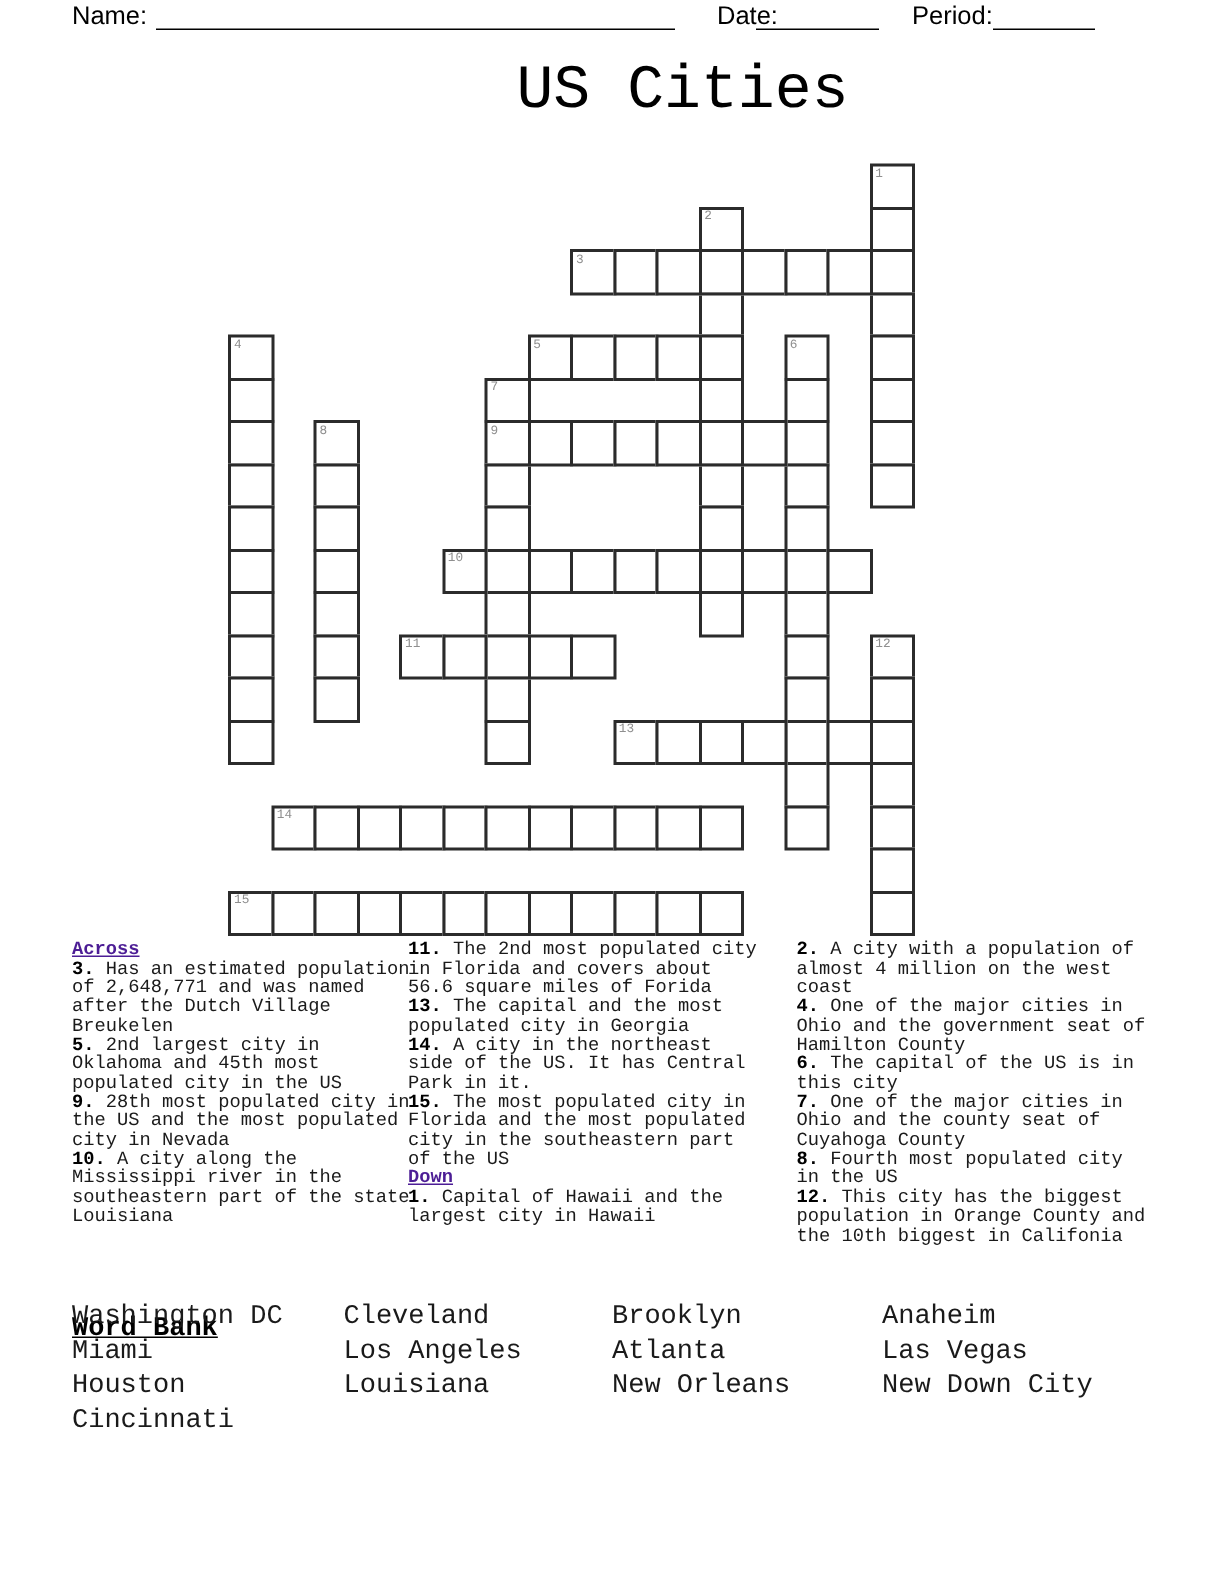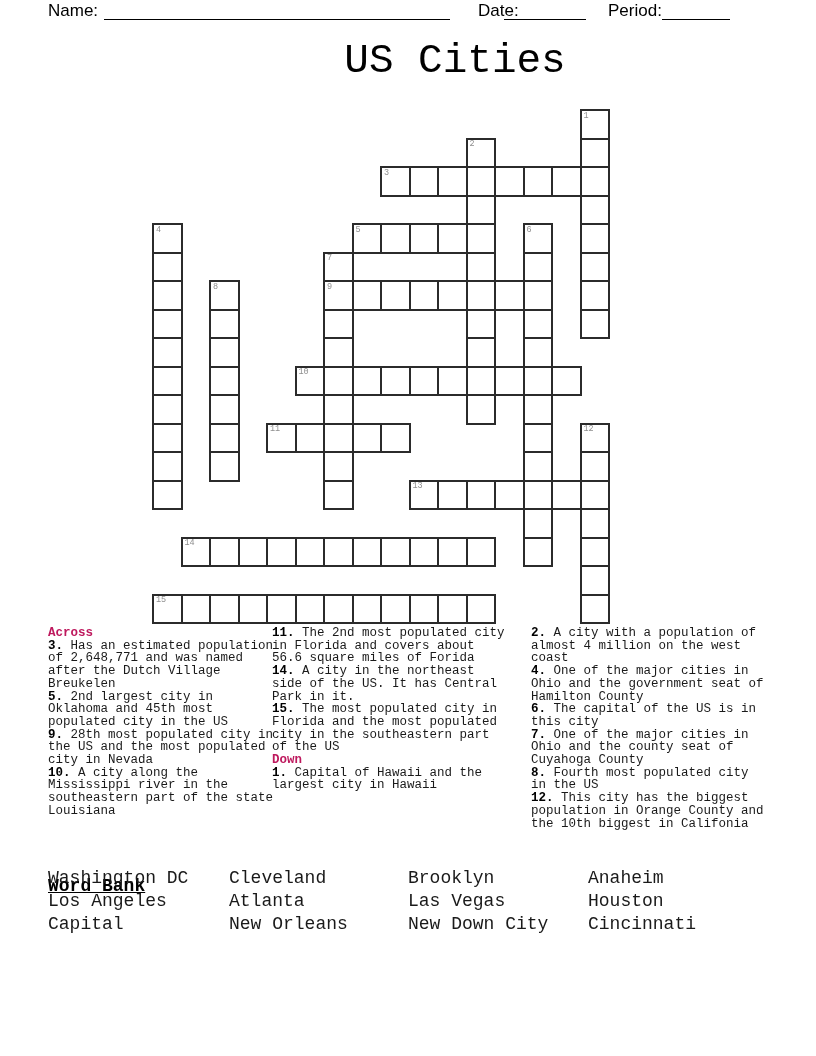--- a/index.html
+++ b/index.html
@@ -19,21 +19,21 @@
   .cell{position:absolute;box-sizing:border-box;width:30.5px;height:30.5px;
         border:2px solid #2b2b2b;background:#fff;}
   .cell .num{position:absolute;top:0.5px;left:2px;font-size:8.5px;line-height:9px;color:#8f8f8f;}
   .bbox{position:absolute;box-sizing:border-box;border:2px solid #2b2b2b;background:#fff;}
 
   
   .clues-col{position:absolute;top:627px;font-size:12.5px;line-height:12.7px;color:#1a1a1a;}
   #ccol1{left:48px;width:228px;}
   #ccol2{left:272px;width:237px;}
   #ccol3{left:531px;width:237px;}
-  .clue-heading{font-weight:bold;color:#be185d;}
+  .clue-heading{font-weight:bold;text-decoration:underline;color:#4c1d95;}
   .cnum{font-weight:bold;color:#000;}
 
   
   #wb-heading{position:absolute;left:48px;top:844px;font-size:18px;font-weight:bold;
               text-decoration:underline;color:#000;margin-top:32px;}
   #wordbank{position:absolute;left:48px;top:867px;width:740px;display:grid;
             grid-template-columns:181px 179px 180px auto;font-size:18px;line-height:23px;color:#1a1a1a;}
   .wb-item{white-space:pre;}
 </style>
 </head>
@@ -220,20 +220,24 @@
       <span>A city along the Mississippi river in the southeastern part of the state Louisiana</span>
     </div>
   </div>
 
   <div class="clues-col" id="ccol2">
     <div class="clue">
       <b class="cnum">11.</b>
       <span>The 2nd most populated city in Florida and covers about 56.6 square miles of Forida</span>
     </div>
     <div class="clue">
+      <b class="cnum">13.</b>
+      <span>The capital and the most populated city in Georgia</span>
+    </div>
+    <div class="clue">
       <b class="cnum">14.</b>
       <span>A city in the northeast side of the US. It has Central Park in it.</span>
     </div>
     <div class="clue">
       <b class="cnum">15.</b>
       <span>The most populated city in Florida and the most populated city in the southeastern part of the US</span>
     </div>
     <div class="clue-heading">Down</div>
     <div class="clue">
       <b class="cnum">1.</b>
@@ -267,23 +271,24 @@
       <span>This city has the biggest population in Orange County and the 10th biggest in Califonia</span>
     </div>
   </div>
 
   <div id="wb-heading">Word Bank</div>
   <div id="wordbank">
     <span class="wb-item">Washington DC</span>
     <span class="wb-item">Cleveland</span>
     <span class="wb-item">Brooklyn</span>
     <span class="wb-item">Anaheim</span>
+    <span class="wb-item">Miami</span>
     <span class="wb-item">Los Angeles</span>
     <span class="wb-item">Atlanta</span>
     <span class="wb-item">Las Vegas</span>
     <span class="wb-item">Houston</span>
-    <span class="wb-item">Capital</span>
+    <span class="wb-item">Louisiana</span>
     <span class="wb-item">New Orleans</span>
     <span class="wb-item">New Down City</span>
     <span class="wb-item">Cincinnati</span>
   </div>
 
 </div>
 
 </body></html>

